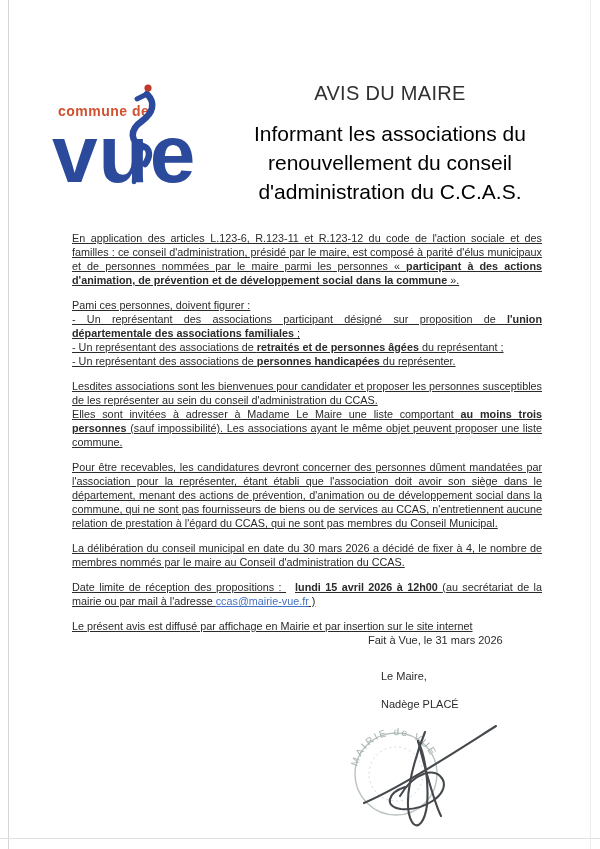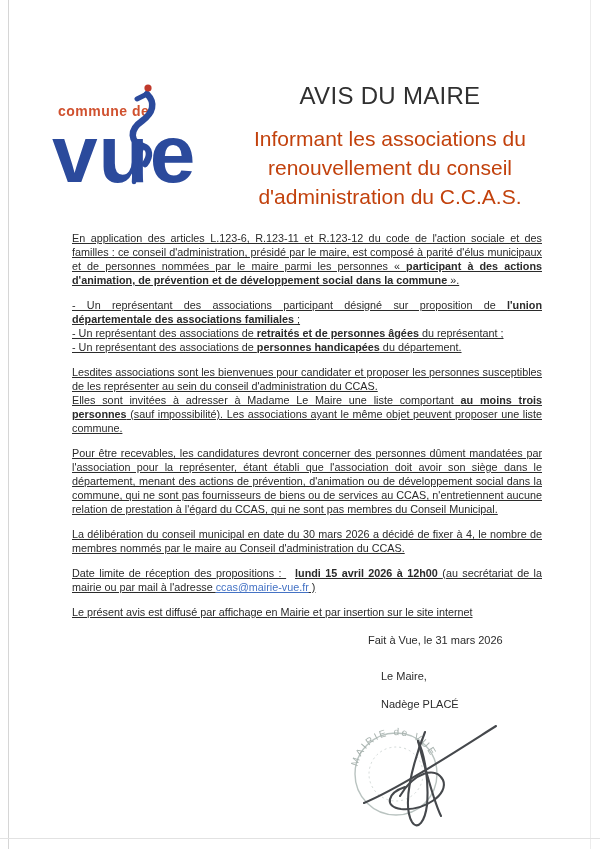--- a/index.html
+++ b/index.html
@@ -13,22 +13,22 @@
     overflow:hidden;
   }
   
   .edge-left{position:absolute;left:8px;top:0;width:1px;height:100%;background:#d6d6d6;}
   .edge-right{position:absolute;left:590px;top:0;width:1px;height:100%;background:#ececec;}
   .edge-bottom{position:absolute;left:0;top:838px;width:100%;height:1px;background:#e2e2e2;}
 
   
   .logo{position:absolute;left:50px;top:80px;width:190px;height:118px;}
   .title-block{position:absolute;left:252px;top:82px;width:276px;text-align:center;}
-  .doc-title{font-size:24px;font-weight:400;color:#303030;letter-spacing:.3px;margin:0 0 14px 0;}
-  .doc-subtitle{font-size:21px;font-weight:400;color:#c2410c;line-height:29px;margin:0;}
+  .doc-title{font-size:20px;font-weight:400;color:#303030;letter-spacing:.3px;margin:0 0 14px 0;}
+  .doc-subtitle{font-size:21px;font-weight:400;color:#000000;line-height:29px;margin:0;}
 
   
   .doc-body{position:absolute;left:72px;top:231px;width:470px;font-size:10.8px;line-height:14px;text-align:justify;text-decoration:underline;}
   .doc-body p{margin:0;}
   .doc-body p.gap{margin-bottom:11px;}
   .b{font-weight:bold;}
   .u{text-decoration:underline;}
   .bu{font-weight:bold;text-decoration:underline;margin-left:9px;}
   a.email{color:#4472c4;text-decoration:underline;cursor:pointer;}
 
@@ -60,23 +60,24 @@
 
   <div class="title-block">
     <p class="doc-title">AVIS DU MAIRE</p>
     <p class="doc-subtitle">Informant les associations du</p>
     <p class="doc-subtitle">renouvellement du conseil</p>
     <p class="doc-subtitle">d'administration du C.C.A.S.</p>
   </div>
 
   <div class="doc-body">
       <p class="gap"><span class="">En application des articles L.123-6, R.123-11 et R.123-12 du code de l'action sociale et des familles : ce conseil d'administration, présidé par le maire, est composé à parité d'élus municipaux et de personnes nommées par le maire parmi les personnes « </span><span class="b">participant à des actions d'animation, de prévention et de développement social dans la commune</span><span class=""> ».</span></p>
+      <p class=""><span class="">Pami ces personnes, doivent figurer :</span></p>
       <p class=""><span class="">- Un représentant des associations participant désigné sur proposition de </span><span class="b">l'union départementale des associations familiales</span><span class=""> ;</span></p>
       <p class=""><span class="">- Un représentant des associations de </span><span class="b">retraités et de personnes âgées</span><span class=""> du représentant ;</span></p>
-      <p class="gap"><span class="">- Un représentant des associations de </span><span class="b">personnes handicapées</span><span class=""> du département.</span></p>
+      <p class="gap"><span class="">- Un représentant des associations de </span><span class="b">personnes handicapées</span><span class=""> du représenter.</span></p>
       <p class=""><span class="">Lesdites associations sont les bienvenues pour candidater et proposer les personnes susceptibles de les représenter au sein du conseil d'administration du CCAS.</span></p>
       <p class="gap"><span class="">Elles sont invitées à adresser à Madame Le Maire une liste comportant </span><span class="b">au moins trois personnes</span><span class=""> (sauf impossibilité). Les associations ayant le même objet peuvent proposer une liste commune.</span></p>
       <p class="gap"><span class="">Pour être recevables, les candidatures devront concerner des personnes dûment mandatées par l'association pour la représenter, étant établi que l'association doit avoir son siège dans le département, menant des actions de prévention, d'animation ou de développement social dans la commune, qui ne sont pas fournisseurs de biens ou de services au CCAS, n'entretiennent aucune relation de prestation à l'égard du CCAS, qui ne sont pas membres du Conseil Municipal.</span></p>
       <p class="gap"><span class="">La délibération du conseil municipal en date du 30 mars 2026 a décidé de fixer à 4, le nombre de membres nommés par le maire au Conseil d'administration du CCAS.</span></p>
       <p class="gap"><span class="u">Date limite de réception des propositions : </span><span class="bu">lundi 15 avril 2026 à 12h00 </span><span class="">(au secrétariat de la mairie ou par mail à l'adresse </span><a class="email" href="#">ccas@mairie-vue.fr</a><span class=""> )</span></p>
       <p class="gap"><span class="">Le présent avis est diffusé par affichage en Mairie et par insertion sur le site internet</span></p>
     </div>
 
   <div class="sig-block">
     <p class="sig-date">Fait à Vue, le 31 mars 2026</p>

